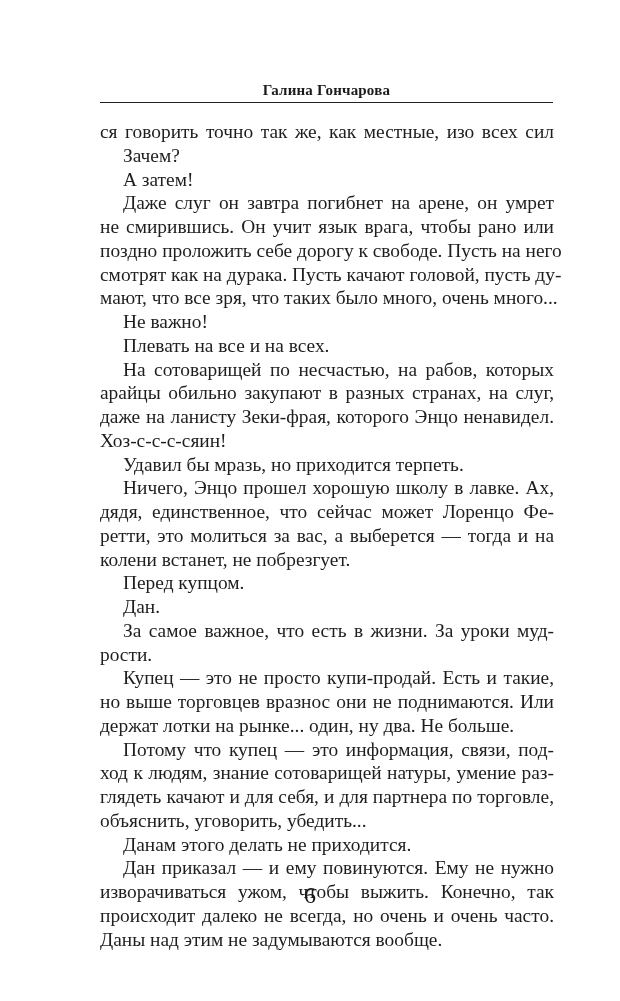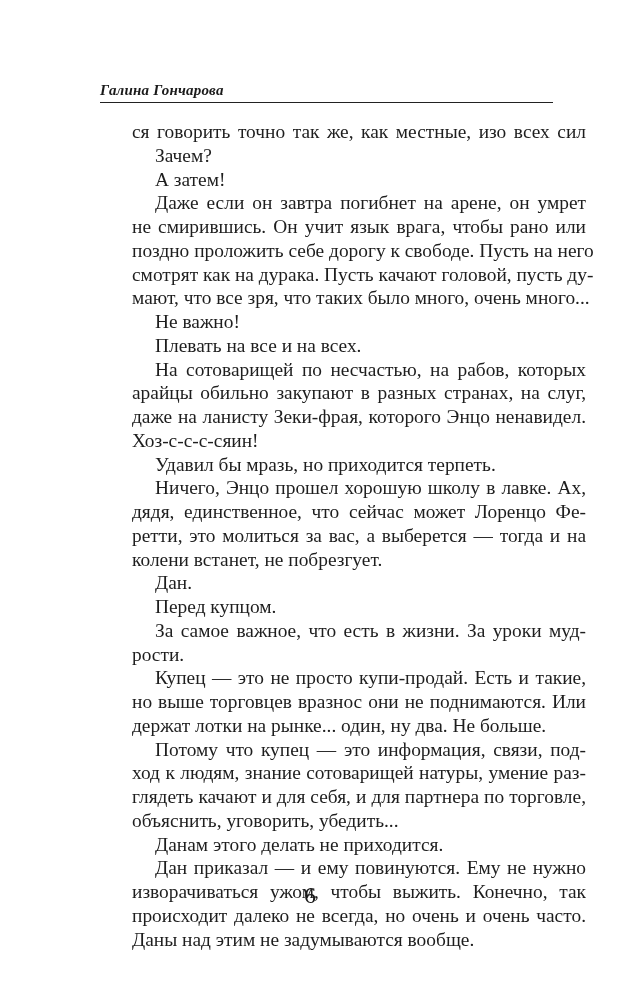--- a/index.html
+++ b/index.html
@@ -3,29 +3,29 @@
 <meta charset="utf-8">
 <style>
   html, body { margin: 0; padding: 0; }
   body {
     width: 620px; height: 1001px; background: #ffffff; position: relative; overflow: hidden;
     font-family: "Liberation Serif", "DejaVu Serif", serif; color: #1e1e1e;
   }
   .page { position: absolute; left: 0; top: 0; width: 620px; height: 1001px; }
   .running-head {
     position: absolute; left: 100px; top: 82px; width: 453px;
-    font-style: italic; font-weight: bold; font-size: 15px; letter-spacing: 0.2px; color: #1a1a1a;
+    font-weight: bold; font-size: 15px; letter-spacing: 0.2px; color: #1a1a1a; text-align: center;
   }
   .head-rule {
     position: absolute; left: 100px; top: 102px; width: 453px; height: 0;
     border-top: 1.4px solid #222;
   }
   .body-text {
     position: absolute; left: 100px; top: 120px; width: 454px;
-    font-size: 19.4px; line-height: 23.75px; margin-left: 32px;
+    font-size: 19.4px; line-height: 23.75px;
   }
   .line {
     display: block; white-space: nowrap; text-align: justify; text-align-last: justify;
     height: 23.75px; overflow: visible;
   }
   .line.last { text-align-last: left; }
   .line.indent { padding-left: 23px; }
   .page-number {
     position: absolute; left: 0; width: 620px; top: 882px; text-align: center;
     font-size: 24px; color: #1a1a1a;
@@ -35,38 +35,38 @@
 <body>
 
 <div class="page">
   <div class="running-head">Галина  Гончарова</div>
   <div class="head-rule"></div>
 
   <div class="body-text" id="body-text">
       <span class="line">ся говорить точно так же, как местные, изо всех сил</span>
       <span class="line indent last">Зачем?</span>
       <span class="line indent last">А затем!</span>
-      <span class="line indent">Даже если он завтра погибнет на арене, он умрет</span>
+      <span class="line indent">Даже слуг он завтра погибнет на арене, он умрет</span>
       <span class="line">не смирившись. Он учит язык врага, чтобы рано или</span>
       <span class="line">поздно проложить себе дорогу к свободе. Пусть на него</span>
       <span class="line">смотрят как на дурака. Пусть качают головой, пусть ду-</span>
       <span class="line last">мают, что все зря, что таких было много, очень много...</span>
       <span class="line indent last">Не важно!</span>
       <span class="line indent last">Плевать на все и на всех.</span>
       <span class="line indent">На сотоварищей по несчастью, на рабов, которых</span>
       <span class="line">арайцы обильно закупают в разных странах, на слуг,</span>
       <span class="line">даже на ланисту Зеки-фрая, которого Энцо ненавидел.</span>
       <span class="line last">Хоз-с-с-с-сяин!</span>
       <span class="line indent last">Удавил бы мразь, но приходится терпеть.</span>
       <span class="line indent">Ничего, Энцо прошел хорошую школу в лавке. Ах,</span>
       <span class="line">дядя, единственное, что сейчас может Лоренцо Фе-</span>
       <span class="line">ретти, это молиться за вас, а выберется — тогда и на</span>
       <span class="line last">колени встанет, не побрезгует.</span>
+      <span class="line indent last">Перед купцом.</span>
       <span class="line indent last">Дан.</span>
-      <span class="line indent last">Перед купцом.</span>
       <span class="line indent">За самое важное, что есть в жизни. За уроки муд-</span>
       <span class="line last">рости.</span>
       <span class="line indent">Купец — это не просто купи-продай. Есть и такие,</span>
       <span class="line">но выше торговцев вразнос они не поднимаются. Или</span>
       <span class="line last">держат лотки на рынке... один, ну два. Не больше.</span>
       <span class="line indent">Потому что купец — это информация, связи, под-</span>
       <span class="line">ход к людям, знание сотоварищей натуры, умение раз-</span>
       <span class="line">глядеть качают и для себя, и для партнера по торговле,</span>
       <span class="line last">объяснить, уговорить, убедить...</span>
       <span class="line indent last">Данам этого делать не приходится.</span>

